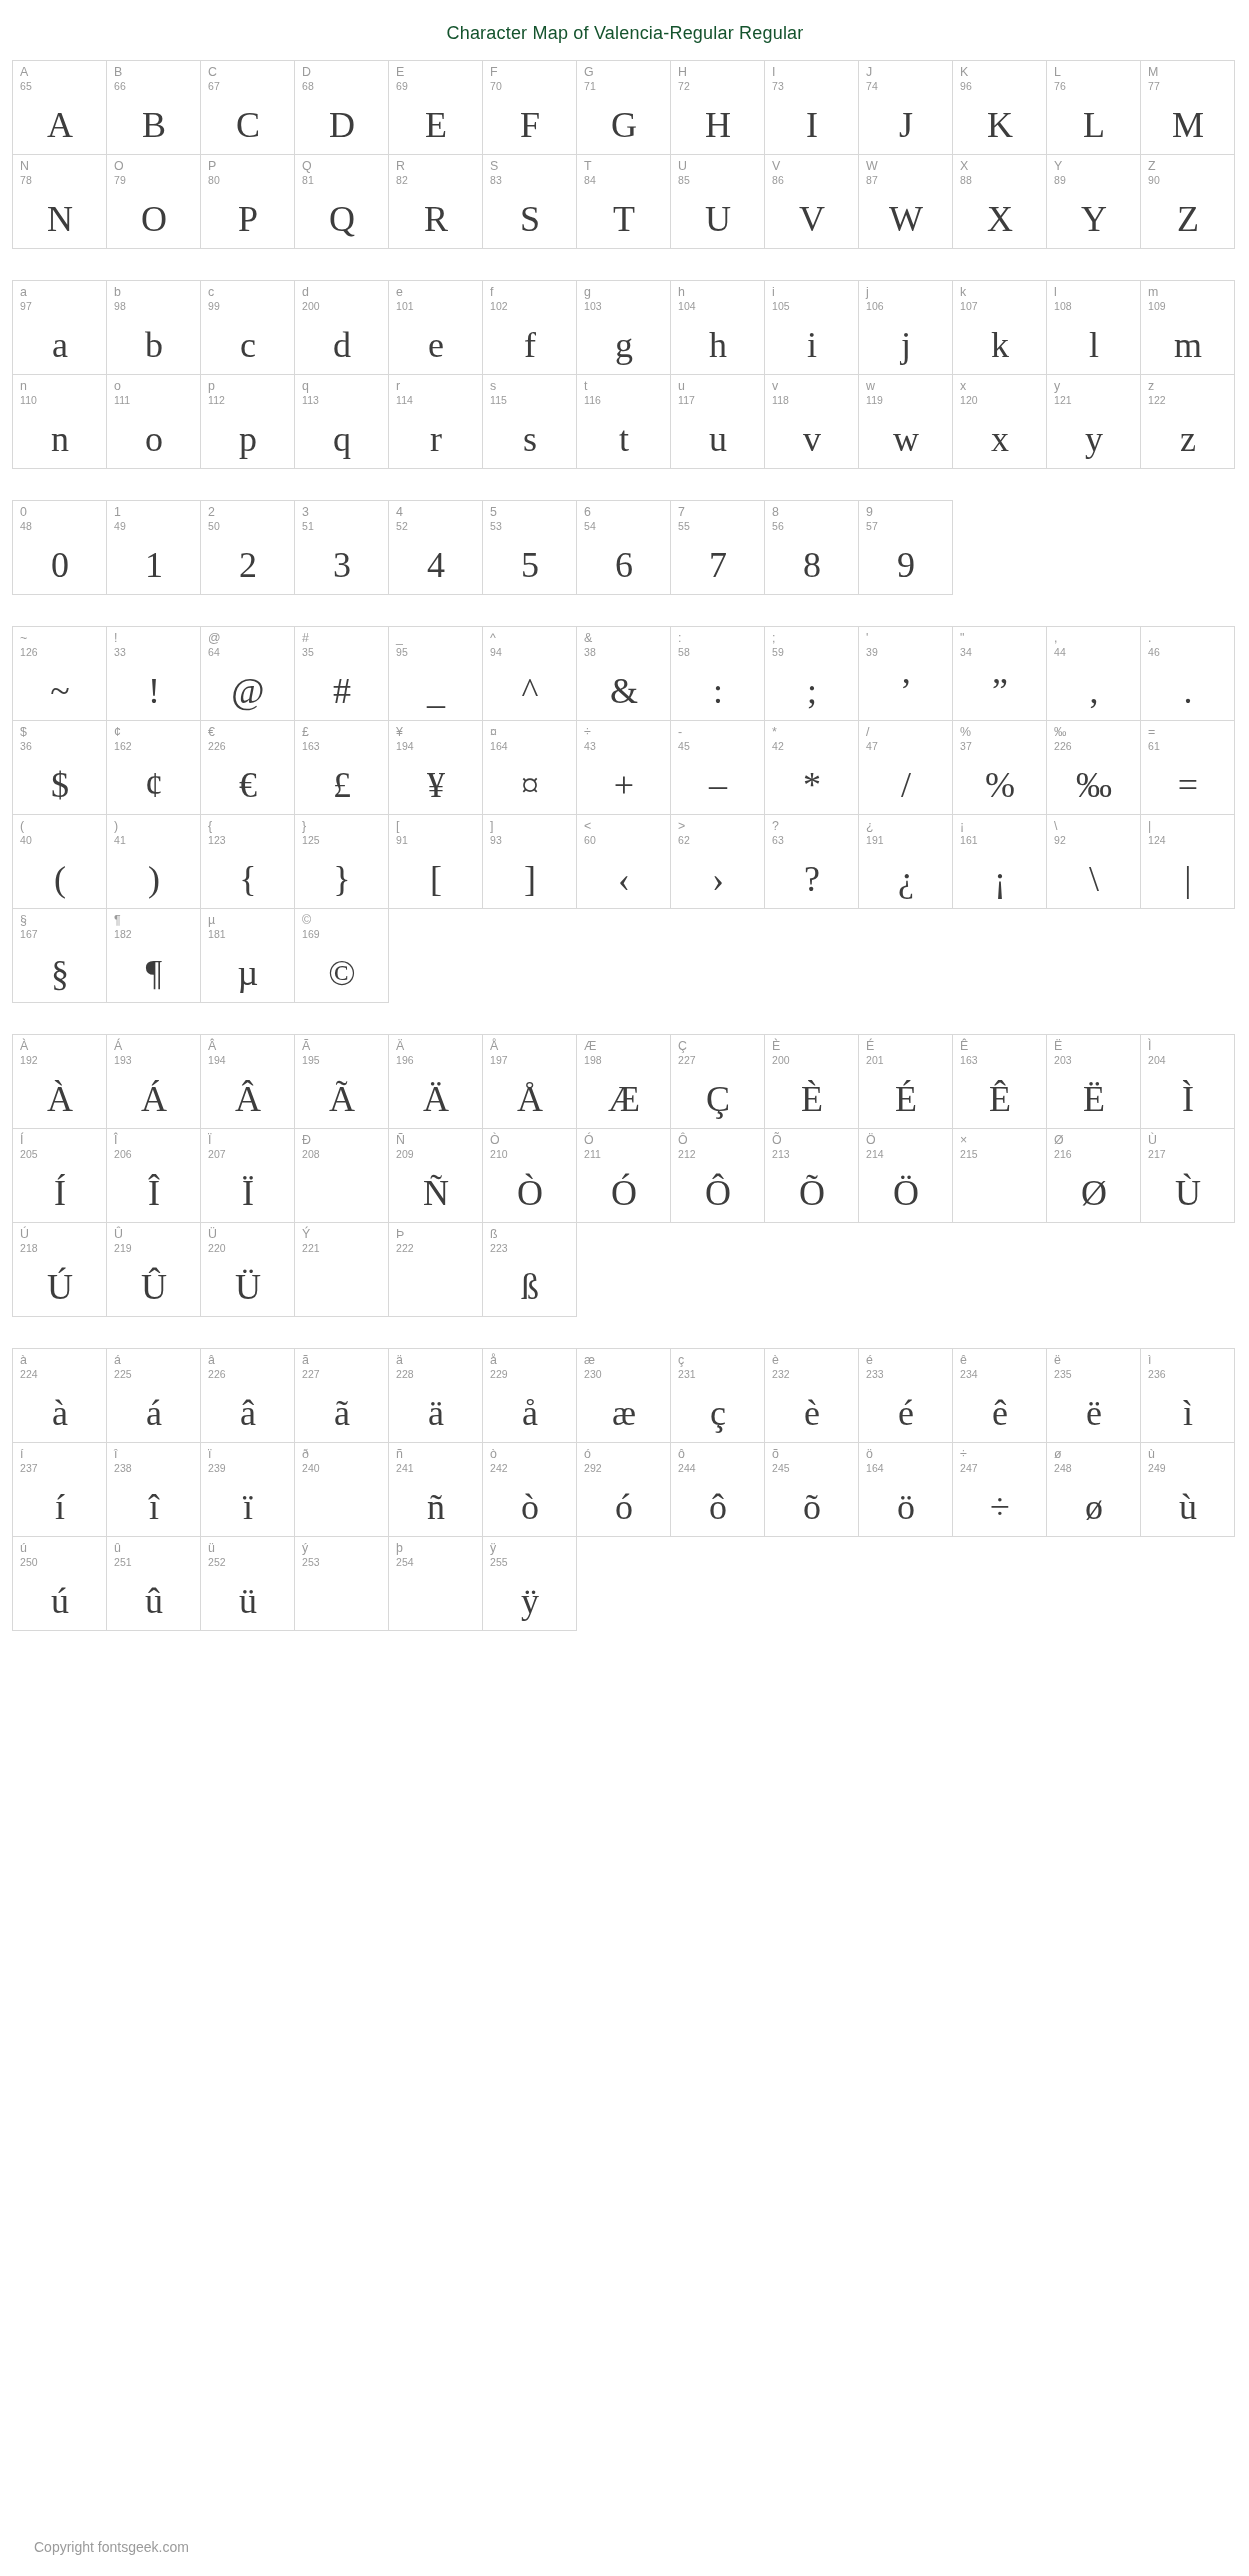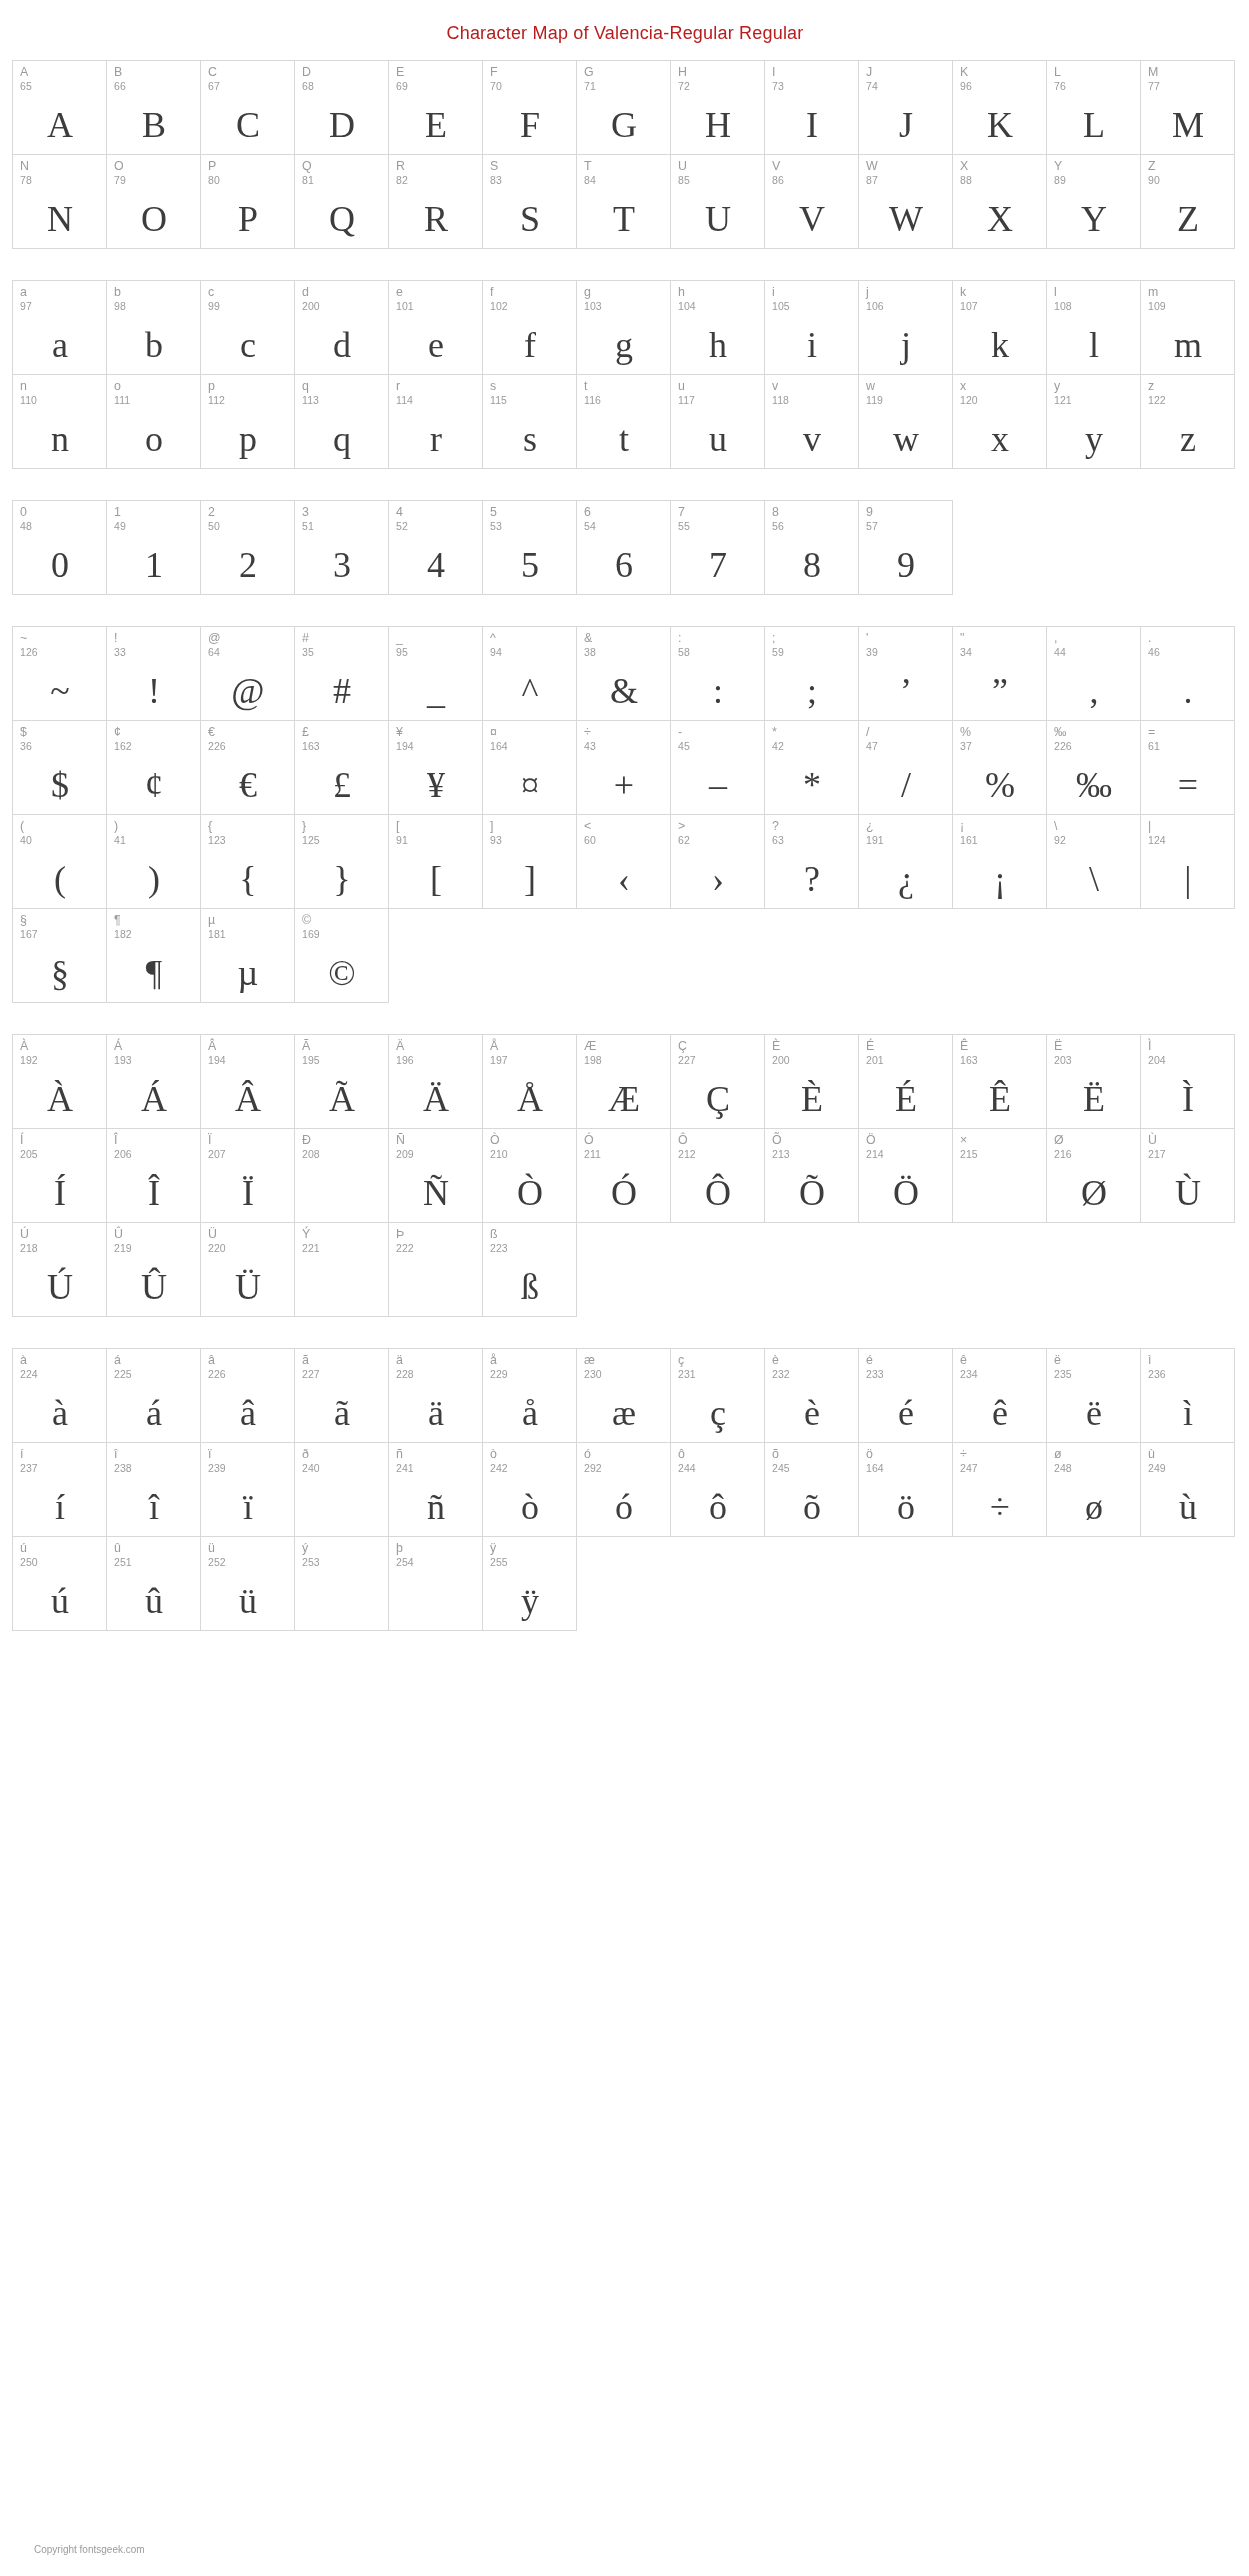--- a/index.html
+++ b/index.html
@@ -15,21 +15,21 @@
     position: relative;
   }
   .page {
     width: 1250px;
     box-sizing: border-box;
     padding: 0;
   }
   .title {
     text-align: center;
     font-size: 18px;
-    color: #b91c1c;
+    color: #14532d;
     padding-top: 23px;
     padding-bottom: 17px;
     font-family: "Liberation Sans", sans-serif;
     letter-spacing: 0.2px;
   }
   .grid-block {
     margin: 0 0 0 13.4px;
     padding: 0;
   }
   .block-gap {
@@ -79,21 +79,21 @@
     justify-content: center;
     font-family: "Liberation Serif", serif;
     font-size: 36px;
     color: #3d3d3d;
     line-height: 1;
   }
   .footer {
     position: absolute;
     left: 34px;
     bottom: 21px;
-    font-size: 10px;
+    font-size: 14px;
     color: #9b9b9b;
     font-family: "Liberation Sans", sans-serif;
   }
 </style>
 </head>
 <body>
 
 <div class="page">
   <div class="title">Character Map of Valencia-Regular Regular</div>
   <div id="grids">

